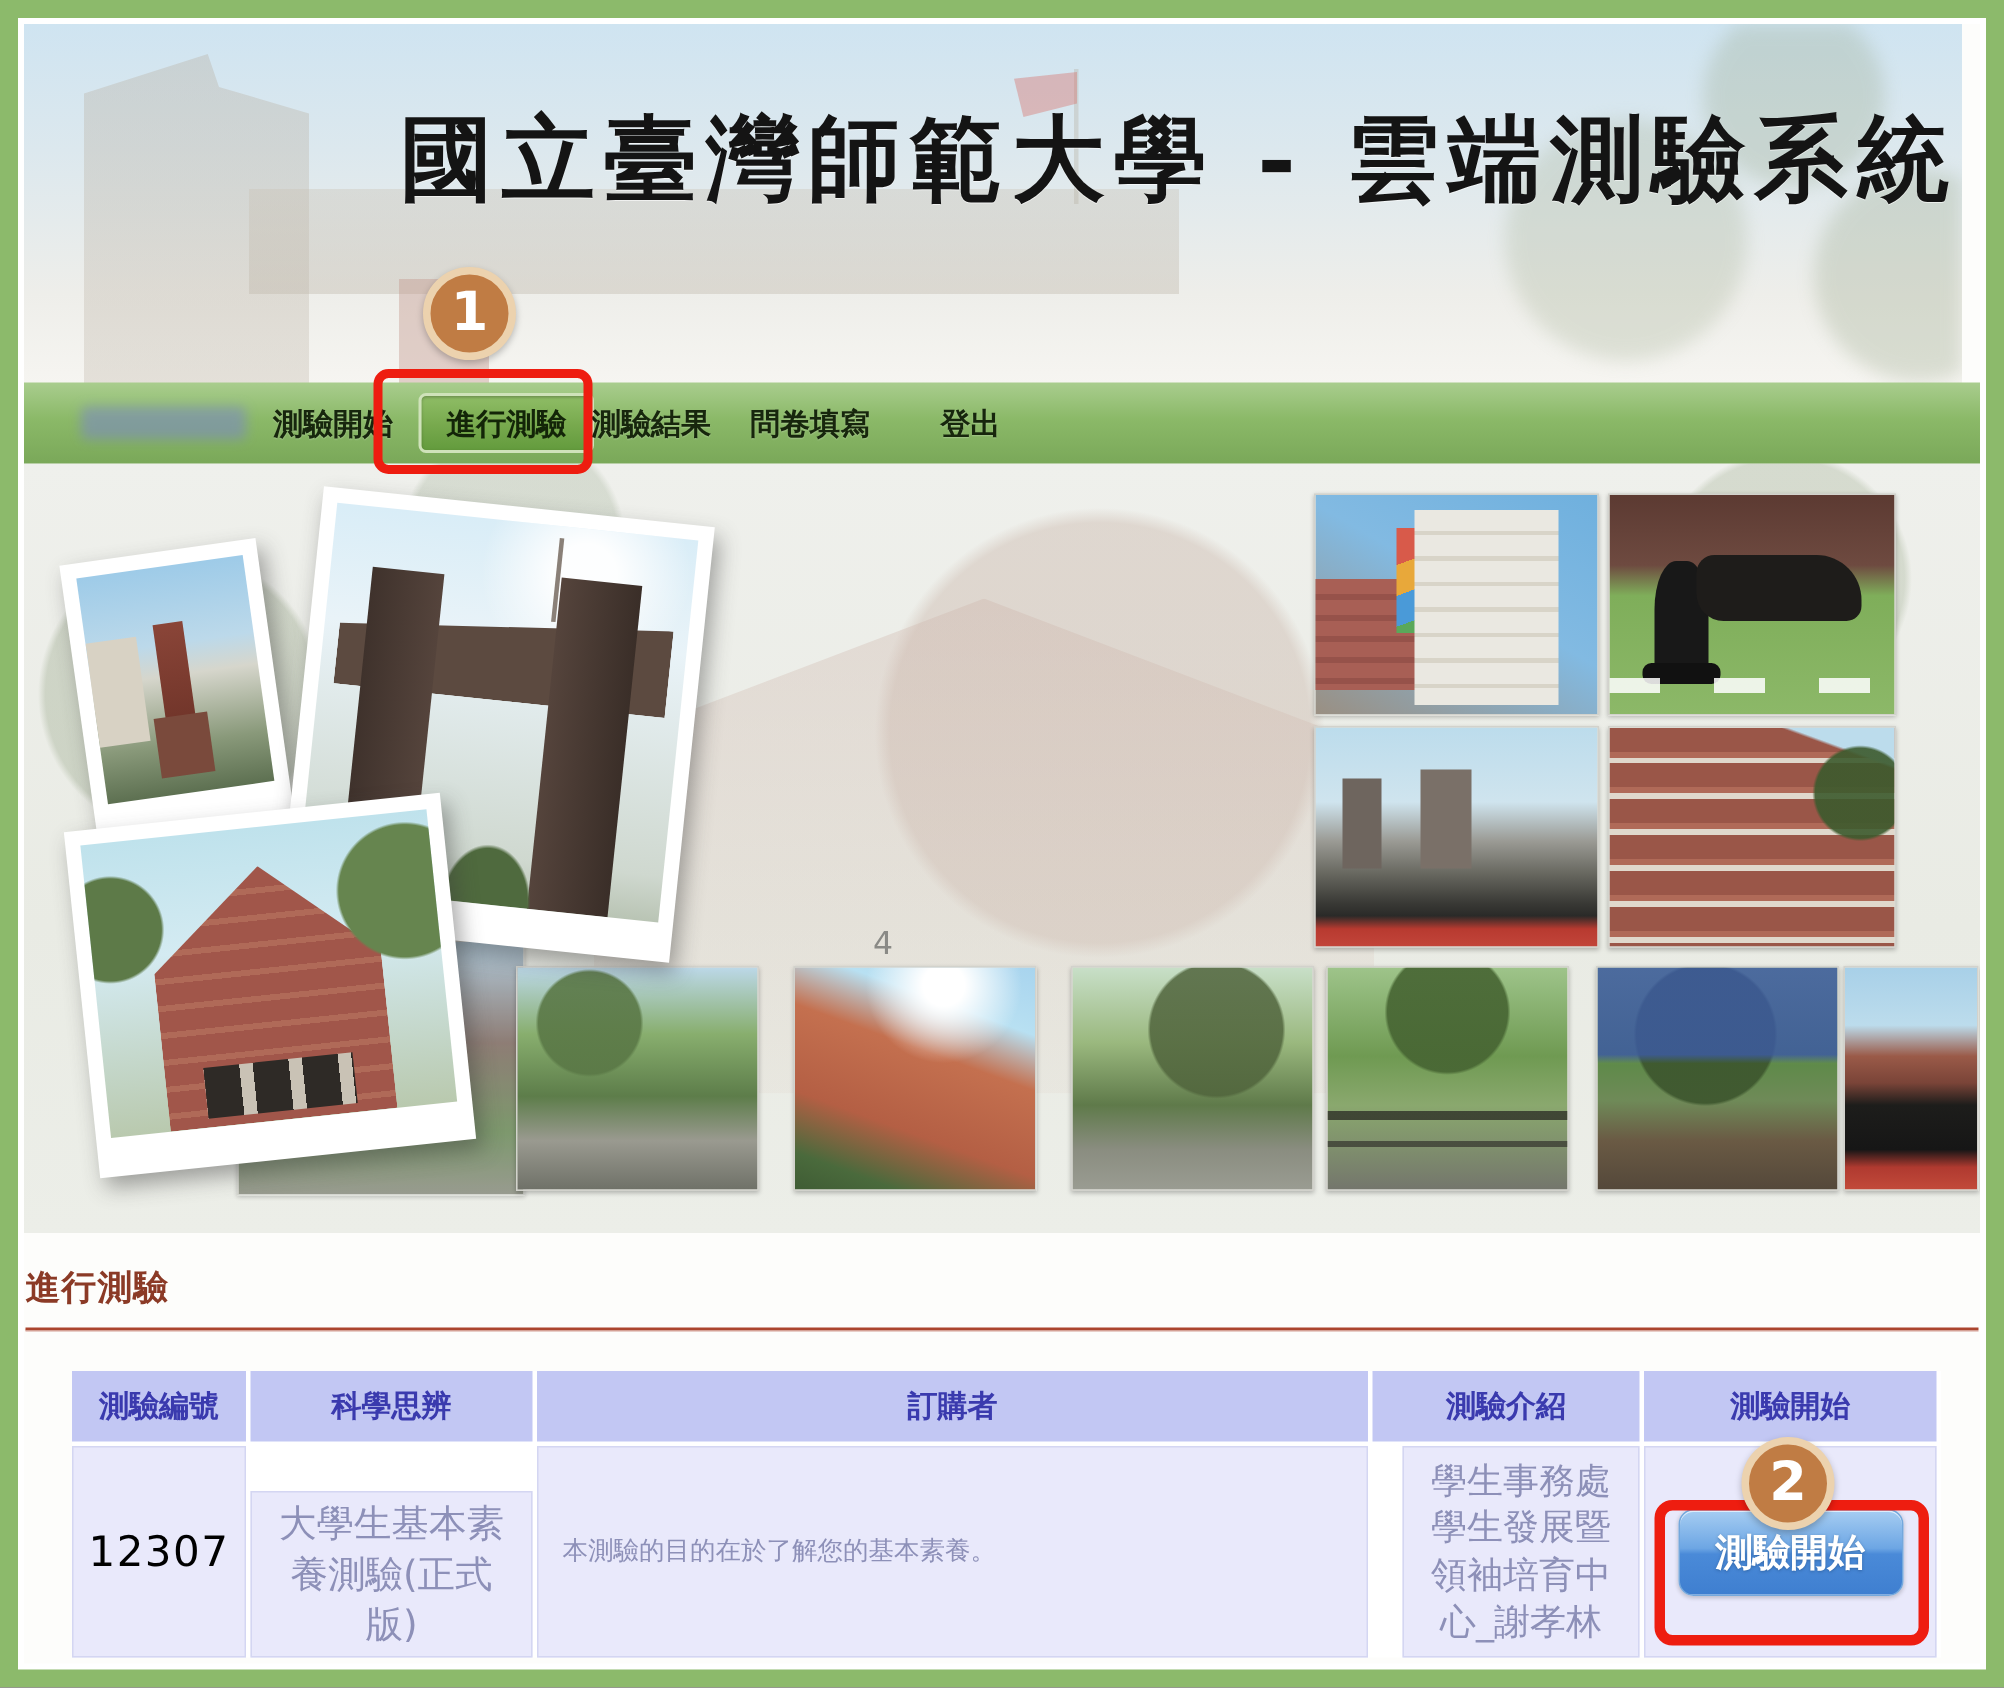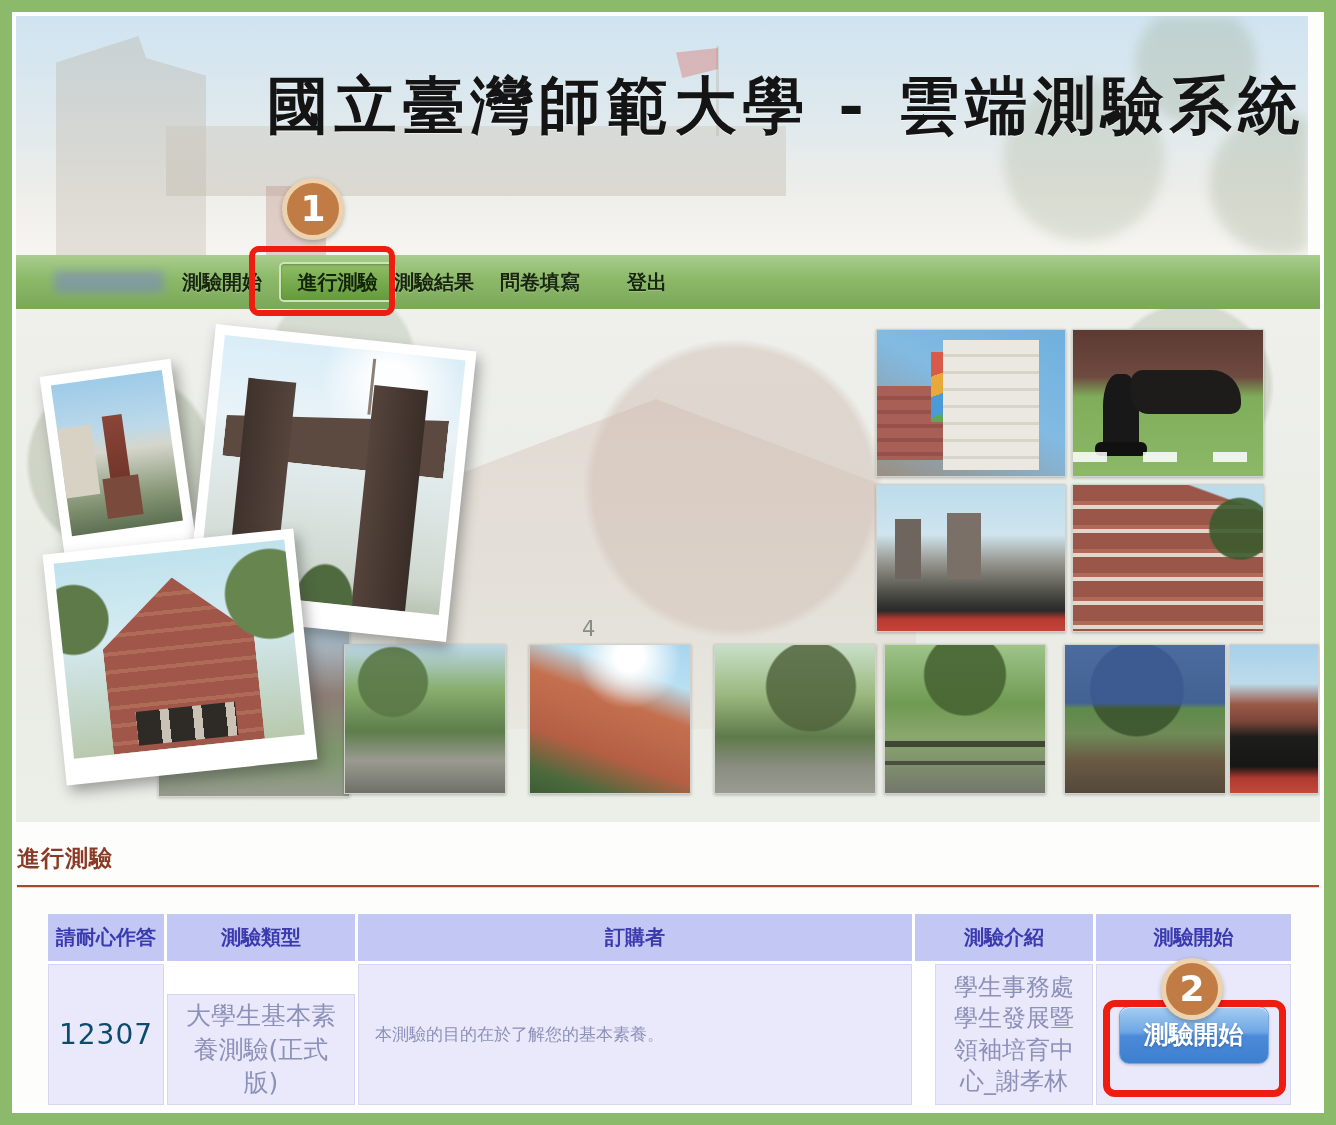--- a/index.html
+++ b/index.html
@@ -208,21 +208,21 @@
     grid-template-rows:47px 141px; gap:3px; background:#fff;
   }
   .th {
     background:#c2c7f3; color:#3a3aae; font-size:20px; font-weight:bold;
     display:flex; align-items:center; justify-content:center;
   }
   .td {
     background:#e9e9fb; border:1px solid #d4d6f2; color:#8d90b8;
     display:flex; align-items:center; justify-content:center; text-align:center;
   }
-  .td-id { font-size:28px; color:#0c4a6e; letter-spacing:1px; }
+  .td-id { font-size:28px; color:#000000; letter-spacing:1px; }
   .td-type { font-size:25px; line-height:1.35; padding:6px 14px;margin-top:30px; }
   .td-intro { font-size:17px; line-height:1.62; text-align:left; padding:4px 16px;
     flex-direction:column; align-items:flex-start; justify-content:center; }
   .td-orderer { font-size:24px; line-height:1.3; padding:4px 10px;margin-left:20px; }
   .start-btn {
     width:150px; height:58px; border-radius:10px; cursor:pointer;
     background:linear-gradient(180deg,#a6cdf2 0%,#6da6e4 45%,#4a8ad8 52%,#3f7fd0 100%);
     border:1px solid #74a8dc; color:#ffffff; font-size:25px; font-weight:bold;
     box-shadow:inset 0 1px 0 rgba(255,255,255,.65), 0 1px 3px rgba(0,0,0,.2);
     text-shadow:0 1px 2px rgba(30,70,120,.5);
@@ -304,22 +304,22 @@
     <div class="tile b4"></div>
     <div class="tile b5"></div>
     <div class="tile b6"></div>
     <div class="slide-num">4</div>
   </div>
 
   <div class="section-title">進行測驗</div>
   <div class="section-divider"></div>
 
   <div class="test-table">
-    <div class="th">請耐心作答</div>
-    <div class="th">測驗類型</div>
+    <div class="th">測驗編號</div>
+    <div class="th">科學思辨</div>
     <div class="th">訂購者</div>
     <div class="th">測驗介紹</div>
     <div class="th">測驗開始</div>
 
     <div class="td td-id">12307</div>
     <div class="td td-type">大學生基本素養測驗(正式版)</div>
     <div class="td td-intro">
       <div>本測驗的目的在於了解您的基本素養。</div>
     </div>
     <div class="td td-orderer">學生事務處學生發展暨領袖培育中心_謝孝林</div>

